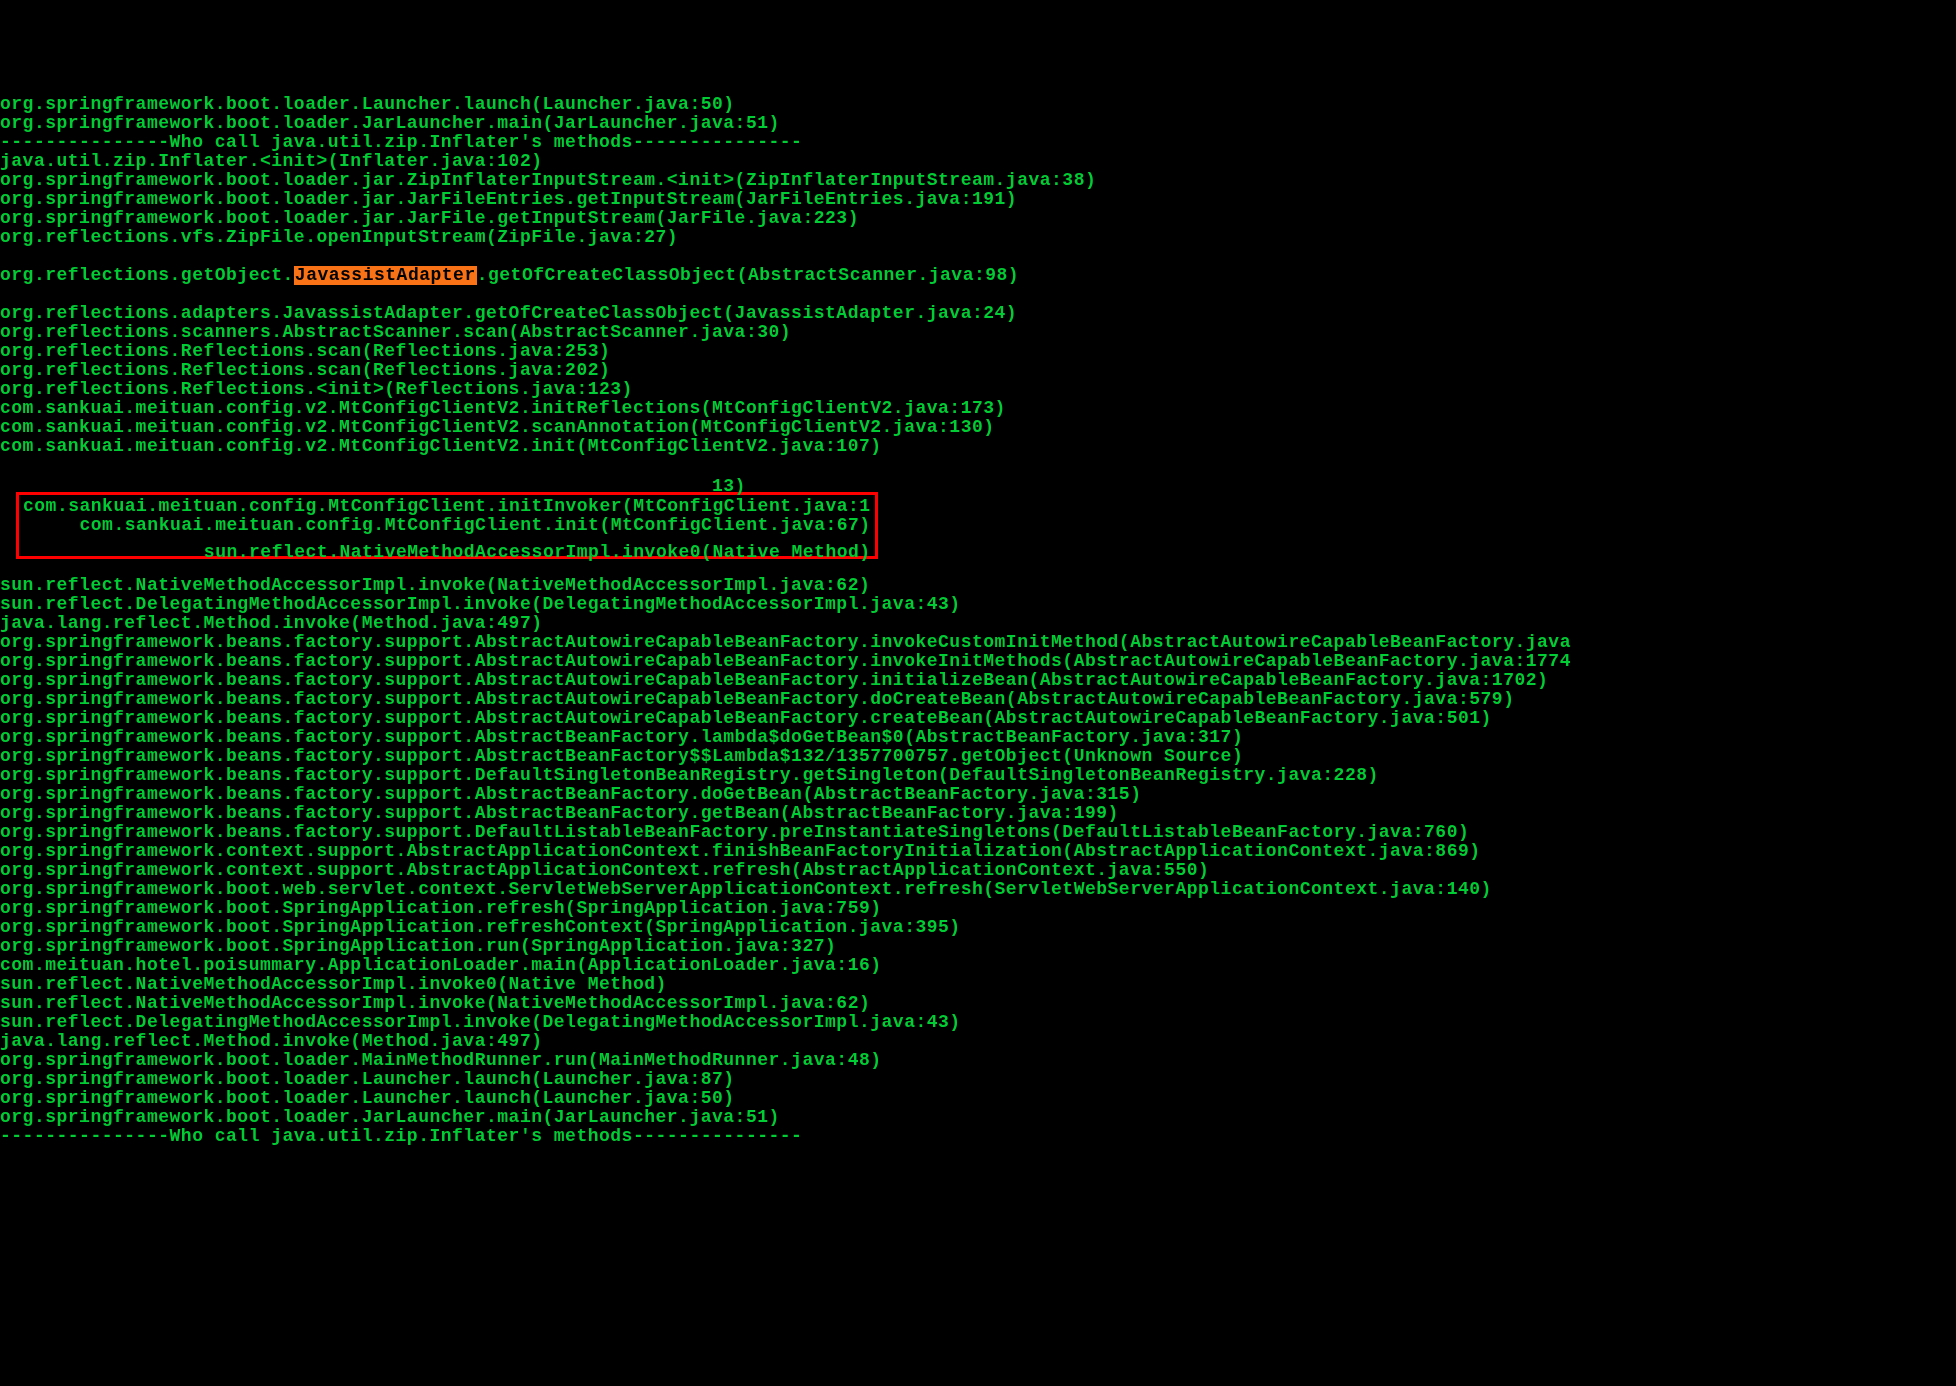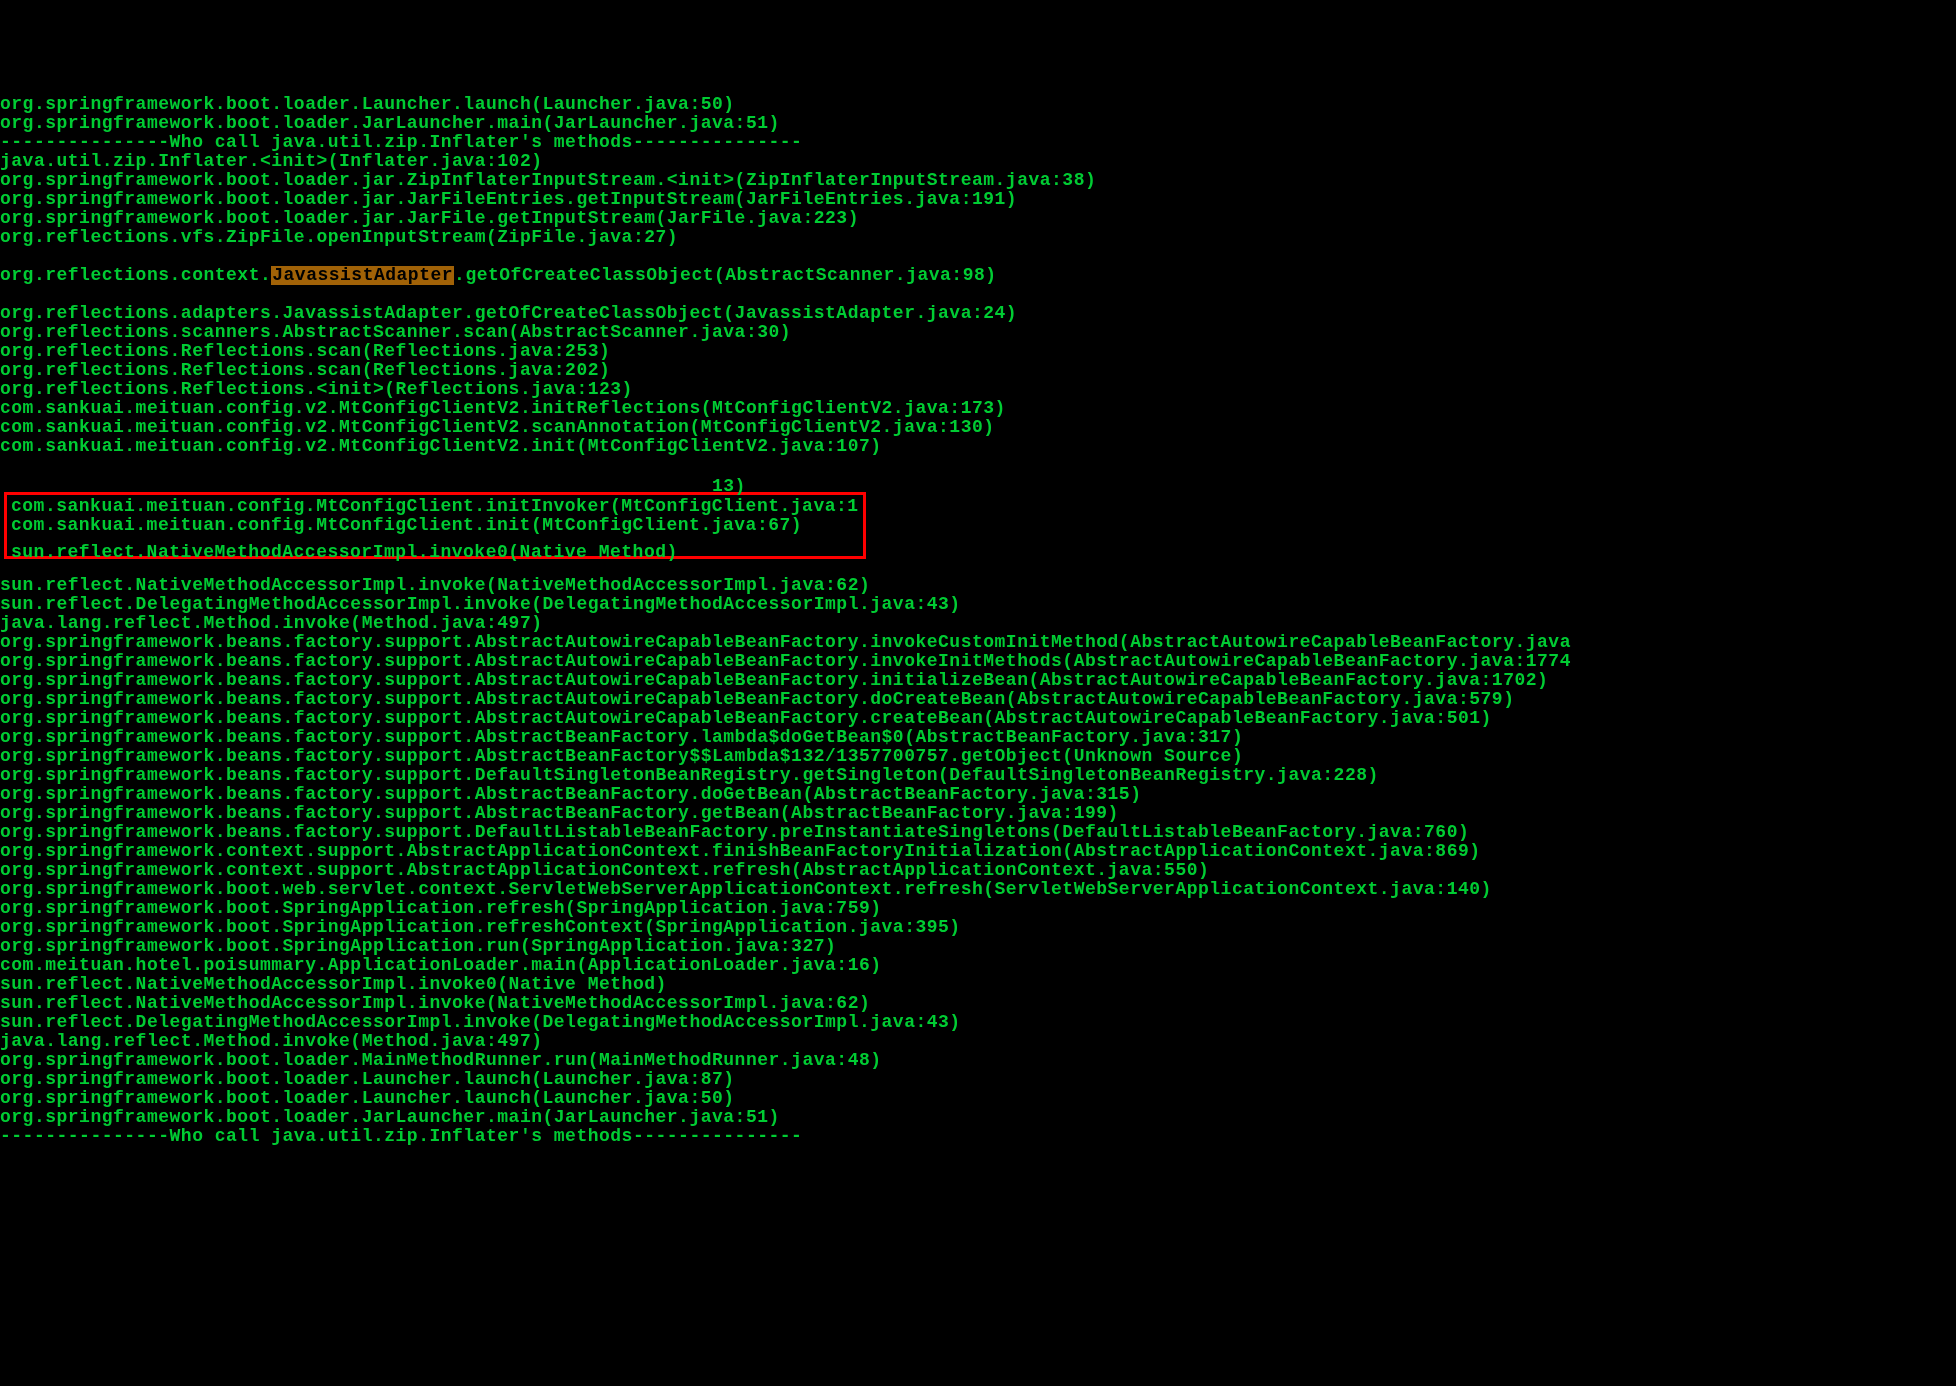--- a/index.html
+++ b/index.html
@@ -14,50 +14,51 @@
       overflow-x: auto;
       width: 1956px;
       height: 1386px;
       font-weight: bold;
     }
     .line {
       display: block;
       white-space: pre;
     }
     .highlight {
-      background-color: #a16207;
+      background-color: #f97316;
       color: #000000;
       display: inline-block;
       padding: 0 1px;
     }
     .red-box {
       border: 3px solid #ff0000;
       display: inline-block;
       padding: 2px 4px;
-      margin: -2px 4px;
+      margin: -2px 16px;
+      text-align: right;
     }
     .box-line {
       display: block;
       white-space: pre;
     }
     .terminal {
       position: relative;
       width: 1956px;
       height: 1386px;
       letter-spacing: 0.5px;
     }
   </style>
 </head>
 <body>
 
 
 
 <div class="terminal">
 <div id="lines1-container"><div class="line">org.springframework.boot.loader.Launcher.launch(Launcher.java:50)</div><div class="line">org.springframework.boot.loader.JarLauncher.main(JarLauncher.java:51)</div><div class="line">---------------Who call java.util.zip.Inflater's methods---------------</div><div class="line">java.util.zip.Inflater.&lt;init&gt;(Inflater.java:102)</div><div class="line">org.springframework.boot.loader.jar.ZipInflaterInputStream.&lt;init&gt;(ZipInflaterInputStream.java:38)</div><div class="line">org.springframework.boot.loader.jar.JarFileEntries.getInputStream(JarFileEntries.java:191)</div><div class="line">org.springframework.boot.loader.jar.JarFile.getInputStream(JarFile.java:223)</div><div class="line">org.reflections.vfs.ZipFile.openInputStream(ZipFile.java:27)</div></div>
-<div class="line"><span>org.reflections.context.</span><span class="highlight">JavassistAdapter</span><span>.getOfCreateClassObject(AbstractScanner.java:98)</span></div>
+<div class="line"><span>org.reflections.getObject.</span><span class="highlight">JavassistAdapter</span><span>.getOfCreateClassObject(AbstractScanner.java:98)</span></div>
 <div id="lines2-container"><div class="line">org.reflections.adapters.JavassistAdapter.getOfCreateClassObject(JavassistAdapter.java:24)</div><div class="line">org.reflections.scanners.AbstractScanner.scan(AbstractScanner.java:30)</div><div class="line">org.reflections.Reflections.scan(Reflections.java:253)</div><div class="line">org.reflections.Reflections.scan(Reflections.java:202)</div><div class="line">org.reflections.Reflections.&lt;init&gt;(Reflections.java:123)</div><div class="line">com.sankuai.meituan.config.v2.MtConfigClientV2.initReflections(MtConfigClientV2.java:173)</div><div class="line">com.sankuai.meituan.config.v2.MtConfigClientV2.scanAnnotation(MtConfigClientV2.java:130)</div><div class="line">com.sankuai.meituan.config.v2.MtConfigClientV2.init(MtConfigClientV2.java:107)</div></div>
 <div class="line" style="position:relative;">
 <span class="red-box"><span class="box-line">com.sankuai.meituan.config.MtConfigClient.initInvoker(MtConfigClient.java:1</span><span class="box-line">com.sankuai.meituan.config.MtConfigClient.init(MtConfigClient.java:67)</span><span class="box-line" style="position:relative; top:8px;">sun.reflect.NativeMethodAccessorImpl.invoke0(Native Method)</span></span><span style="position:absolute; left:712px; top:2px;">13)</span>
 </div>
 <div id="lines3-container"><div class="line">sun.reflect.NativeMethodAccessorImpl.invoke(NativeMethodAccessorImpl.java:62)</div><div class="line">sun.reflect.DelegatingMethodAccessorImpl.invoke(DelegatingMethodAccessorImpl.java:43)</div><div class="line">java.lang.reflect.Method.invoke(Method.java:497)</div><div class="line">org.springframework.beans.factory.support.AbstractAutowireCapableBeanFactory.invokeCustomInitMethod(AbstractAutowireCapableBeanFactory.java</div><div class="line">org.springframework.beans.factory.support.AbstractAutowireCapableBeanFactory.invokeInitMethods(AbstractAutowireCapableBeanFactory.java:1774</div><div class="line">org.springframework.beans.factory.support.AbstractAutowireCapableBeanFactory.initializeBean(AbstractAutowireCapableBeanFactory.java:1702)</div><div class="line">org.springframework.beans.factory.support.AbstractAutowireCapableBeanFactory.doCreateBean(AbstractAutowireCapableBeanFactory.java:579)</div><div class="line">org.springframework.beans.factory.support.AbstractAutowireCapableBeanFactory.createBean(AbstractAutowireCapableBeanFactory.java:501)</div><div class="line">org.springframework.beans.factory.support.AbstractBeanFactory.lambda$doGetBean$0(AbstractBeanFactory.java:317)</div><div class="line">org.springframework.beans.factory.support.AbstractBeanFactory$$Lambda$132/1357700757.getObject(Unknown Source)</div><div class="line">org.springframework.beans.factory.support.DefaultSingletonBeanRegistry.getSingleton(DefaultSingletonBeanRegistry.java:228)</div><div class="line">org.springframework.beans.factory.support.AbstractBeanFactory.doGetBean(AbstractBeanFactory.java:315)</div><div class="line">org.springframework.beans.factory.support.AbstractBeanFactory.getBean(AbstractBeanFactory.java:199)</div><div class="line">org.springframework.beans.factory.support.DefaultListableBeanFactory.preInstantiateSingletons(DefaultListableBeanFactory.java:760)</div><div class="line">org.springframework.context.support.AbstractApplicationContext.finishBeanFactoryInitialization(AbstractApplicationContext.java:869)</div><div class="line">org.springframework.context.support.AbstractApplicationContext.refresh(AbstractApplicationContext.java:550)</div><div class="line">org.springframework.boot.web.servlet.context.ServletWebServerApplicationContext.refresh(ServletWebServerApplicationContext.java:140)</div><div class="line">org.springframework.boot.SpringApplication.refresh(SpringApplication.java:759)</div><div class="line">org.springframework.boot.SpringApplication.refreshContext(SpringApplication.java:395)</div><div class="line">org.springframework.boot.SpringApplication.run(SpringApplication.java:327)</div><div class="line">com.meituan.hotel.poisummary.ApplicationLoader.main(ApplicationLoader.java:16)</div><div class="line">sun.reflect.NativeMethodAccessorImpl.invoke0(Native Method)</div><div class="line">sun.reflect.NativeMethodAccessorImpl.invoke(NativeMethodAccessorImpl.java:62)</div><div class="line">sun.reflect.DelegatingMethodAccessorImpl.invoke(DelegatingMethodAccessorImpl.java:43)</div><div class="line">java.lang.reflect.Method.invoke(Method.java:497)</div><div class="line">org.springframework.boot.loader.MainMethodRunner.run(MainMethodRunner.java:48)</div><div class="line">org.springframework.boot.loader.Launcher.launch(Launcher.java:87)</div><div class="line">org.springframework.boot.loader.Launcher.launch(Launcher.java:50)</div><div class="line">org.springframework.boot.loader.JarLauncher.main(JarLauncher.java:51)</div><div class="line">---------------Who call java.util.zip.Inflater's methods---------------</div></div>
 
 </div>
 
 
 

